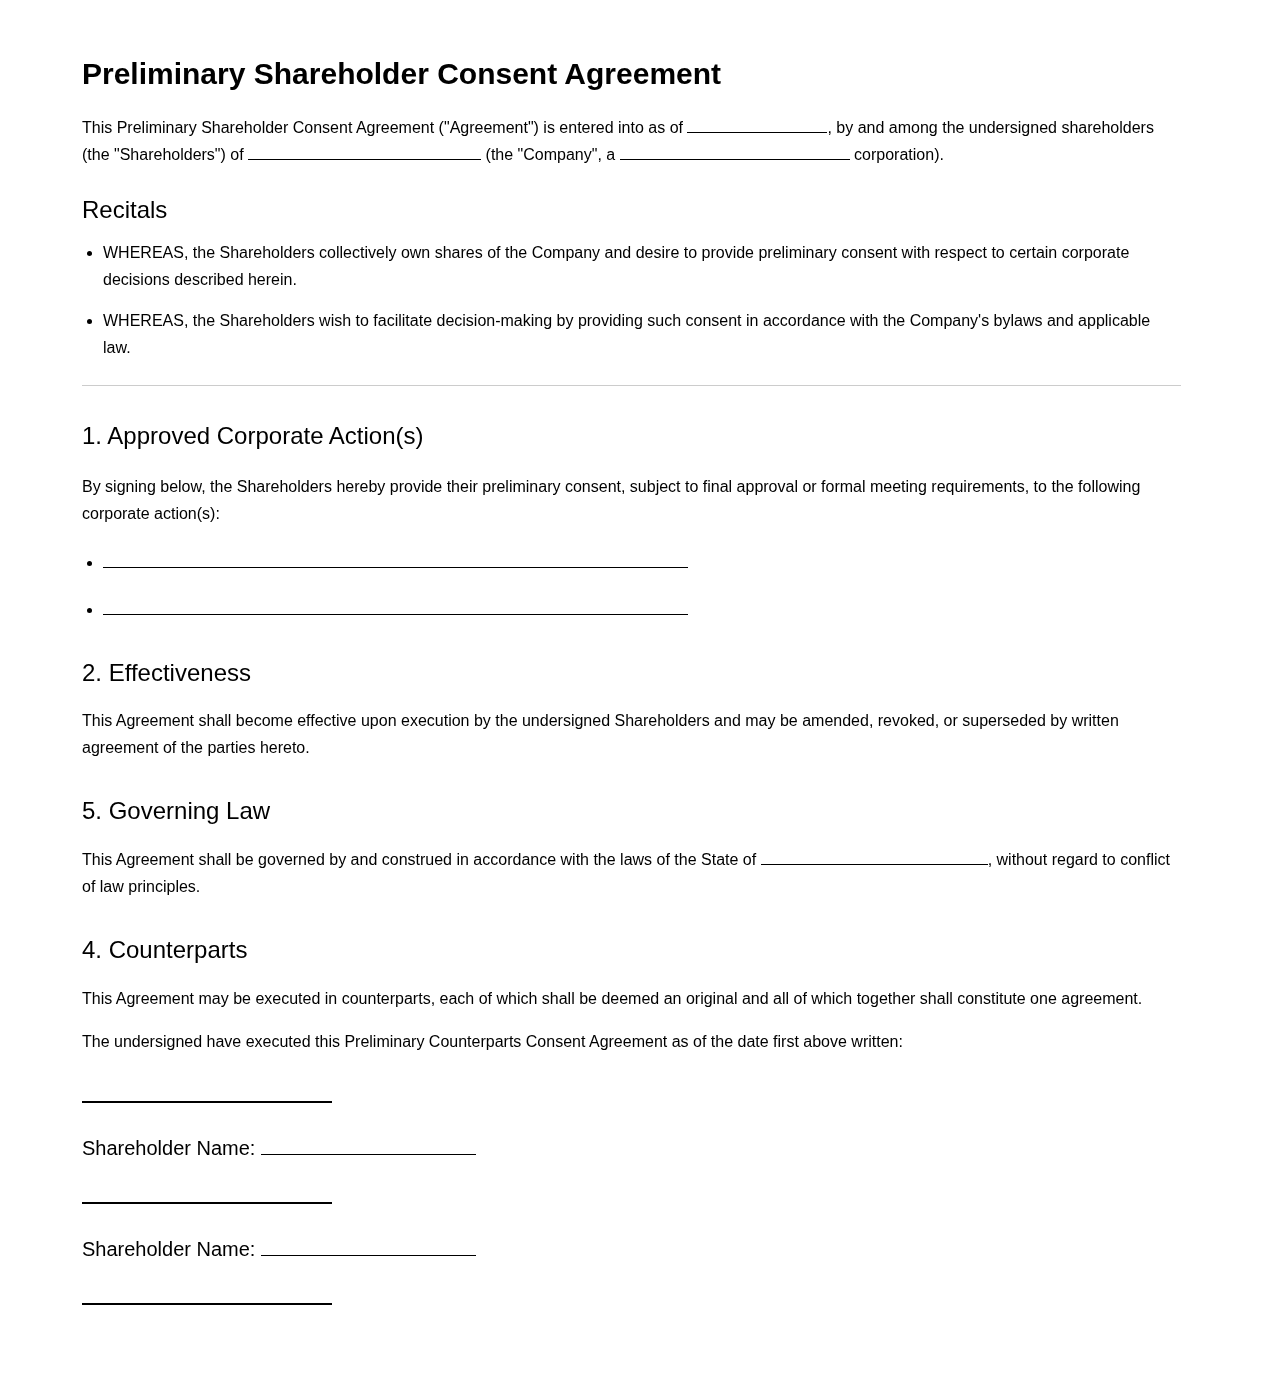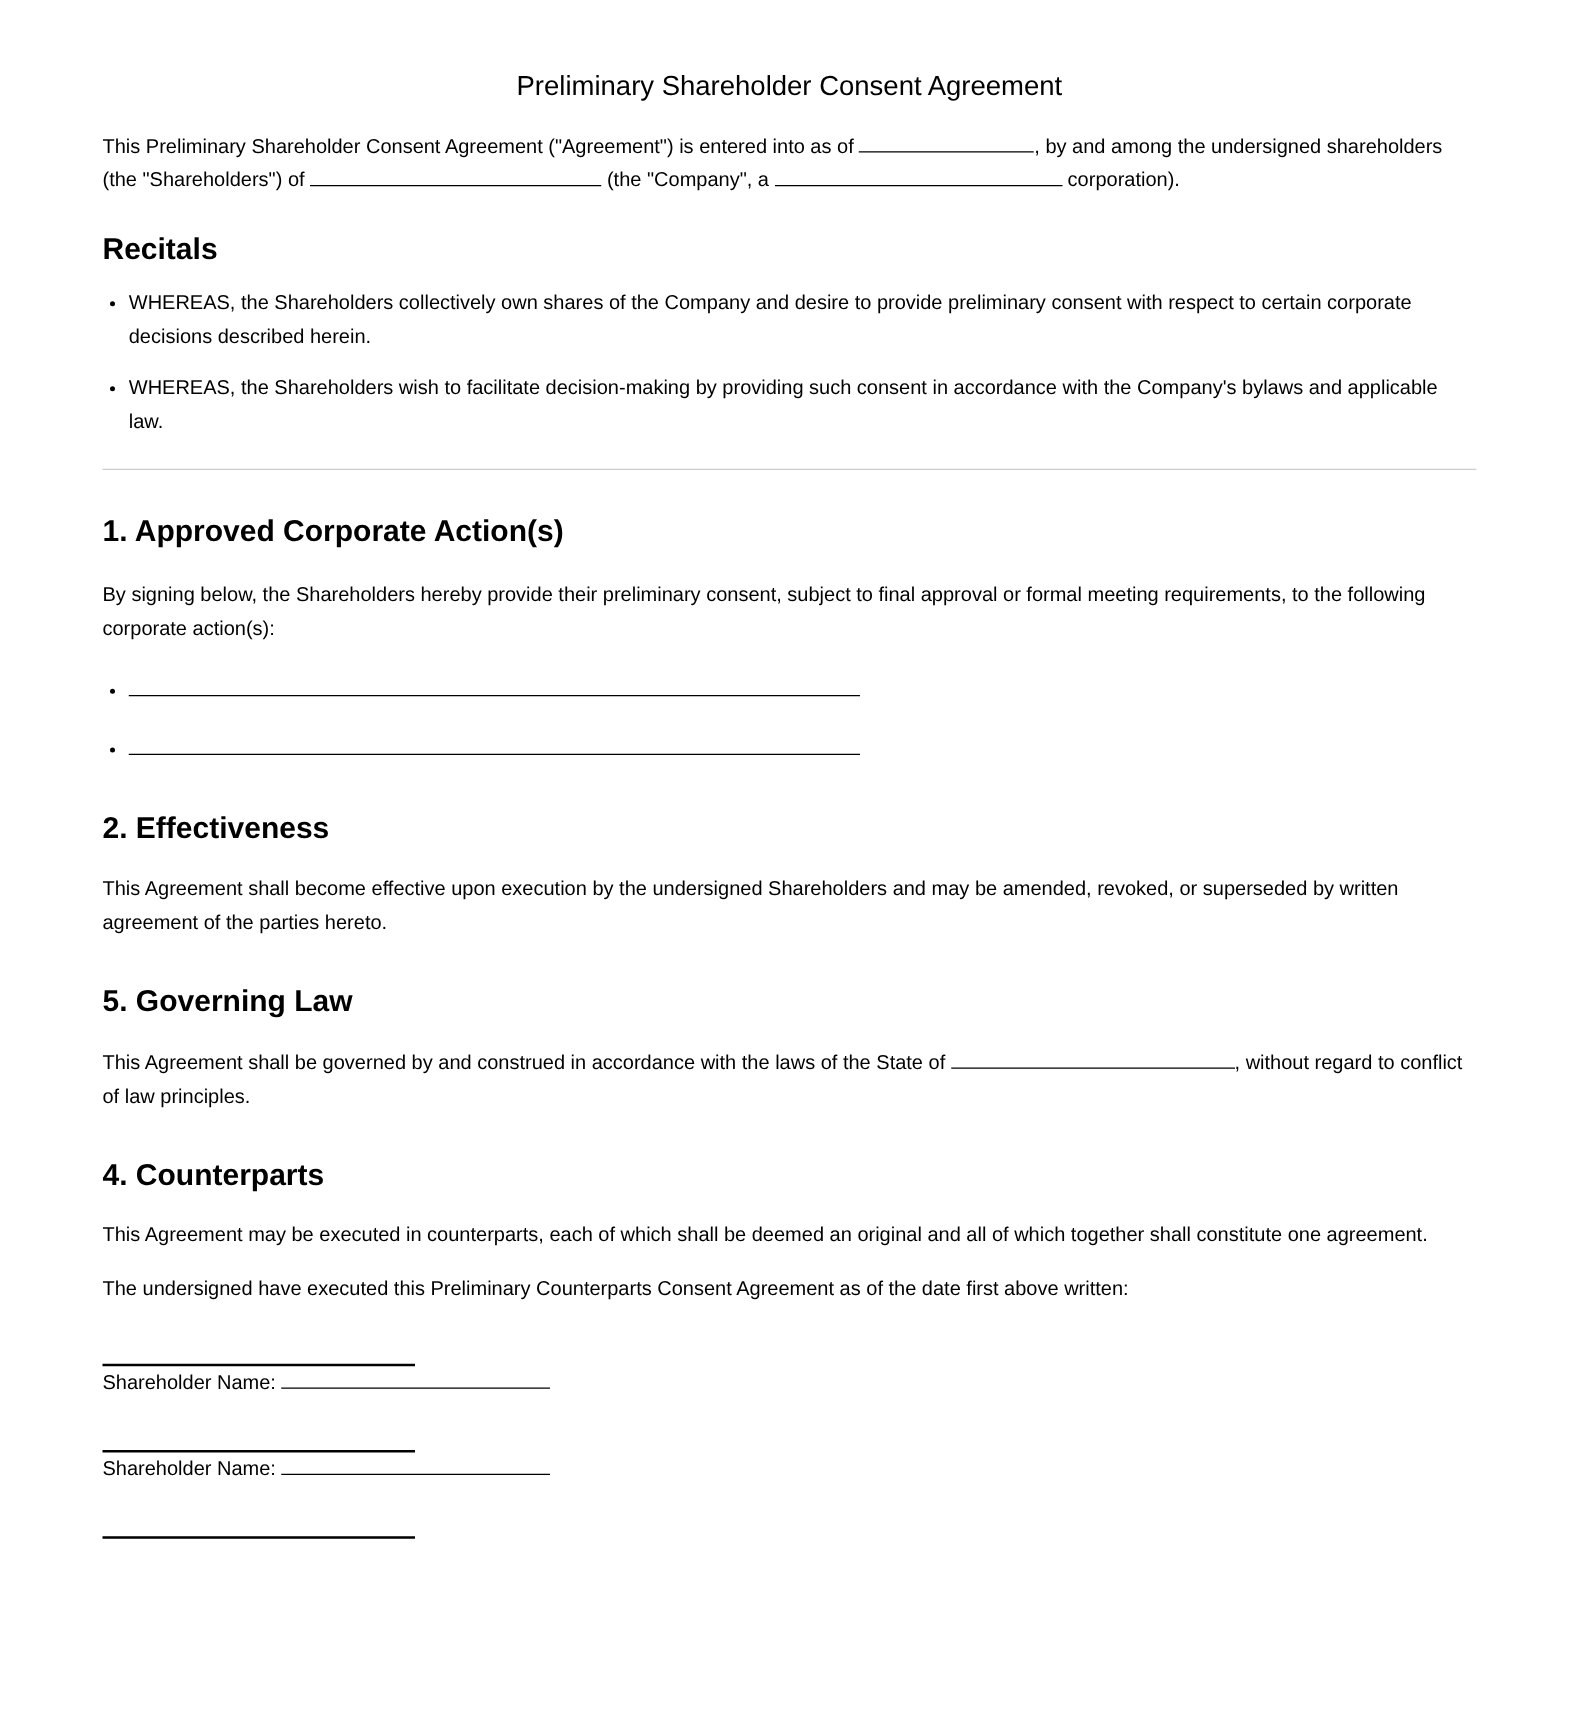--- a/index.html
+++ b/index.html
@@ -10,35 +10,34 @@
     color: #000000;
     font-family: "Liberation Sans", sans-serif;
   }
   .page {
     width: 1263px;
     min-height: 1376px;
     padding: 56px 82px 40px 82px;
     background: #ffffff;
   }
   h1.doc-title {
-    font-size: 22px;
+    font-size: 30px;
     line-height: 1.2;
-    font-weight: normal;
+    font-weight: bold;
     margin: 0 0 22px 0;
-    text-align: center;
   }
   .para {
     font-size: 16px;
     line-height: 27px;
     margin: 0 0 16px 0;
   }
   h2.sec-heading {
     font-size: 24px;
     line-height: 1.2;
-    font-weight: bold;
+    font-weight: normal;
     margin: 36px 0 20px 0;
   }
   h2.recitals-heading { margin-top: 28px; margin-bottom: 14px; }
   ul.recital-list {
     margin: 0;
     padding-left: 21px;
     font-size: 16px;
     line-height: 27px;
   }
   ul.recital-list li { margin-bottom: 14px; }
@@ -73,21 +72,22 @@
     margin: 44px 0 20px 0;
   }
   .sig-line {
     width: 250px;
     height: 0;
     border-bottom: 2px solid #000000;
   }
   .sig-line.mt-first { margin-top: 46px; }
   .sig-line.mt-next  { margin-top: 40px; }
   .name-row {
-    font-size: 16px;
+    margin-top: 32px;
+    font-size: 20px;
     line-height: 27px;
   }
 </style>
 </head>
 <body>
 
 <div class="page">
 
   <h1 class="doc-title">Preliminary Shareholder Consent Agreement</h1>
 

